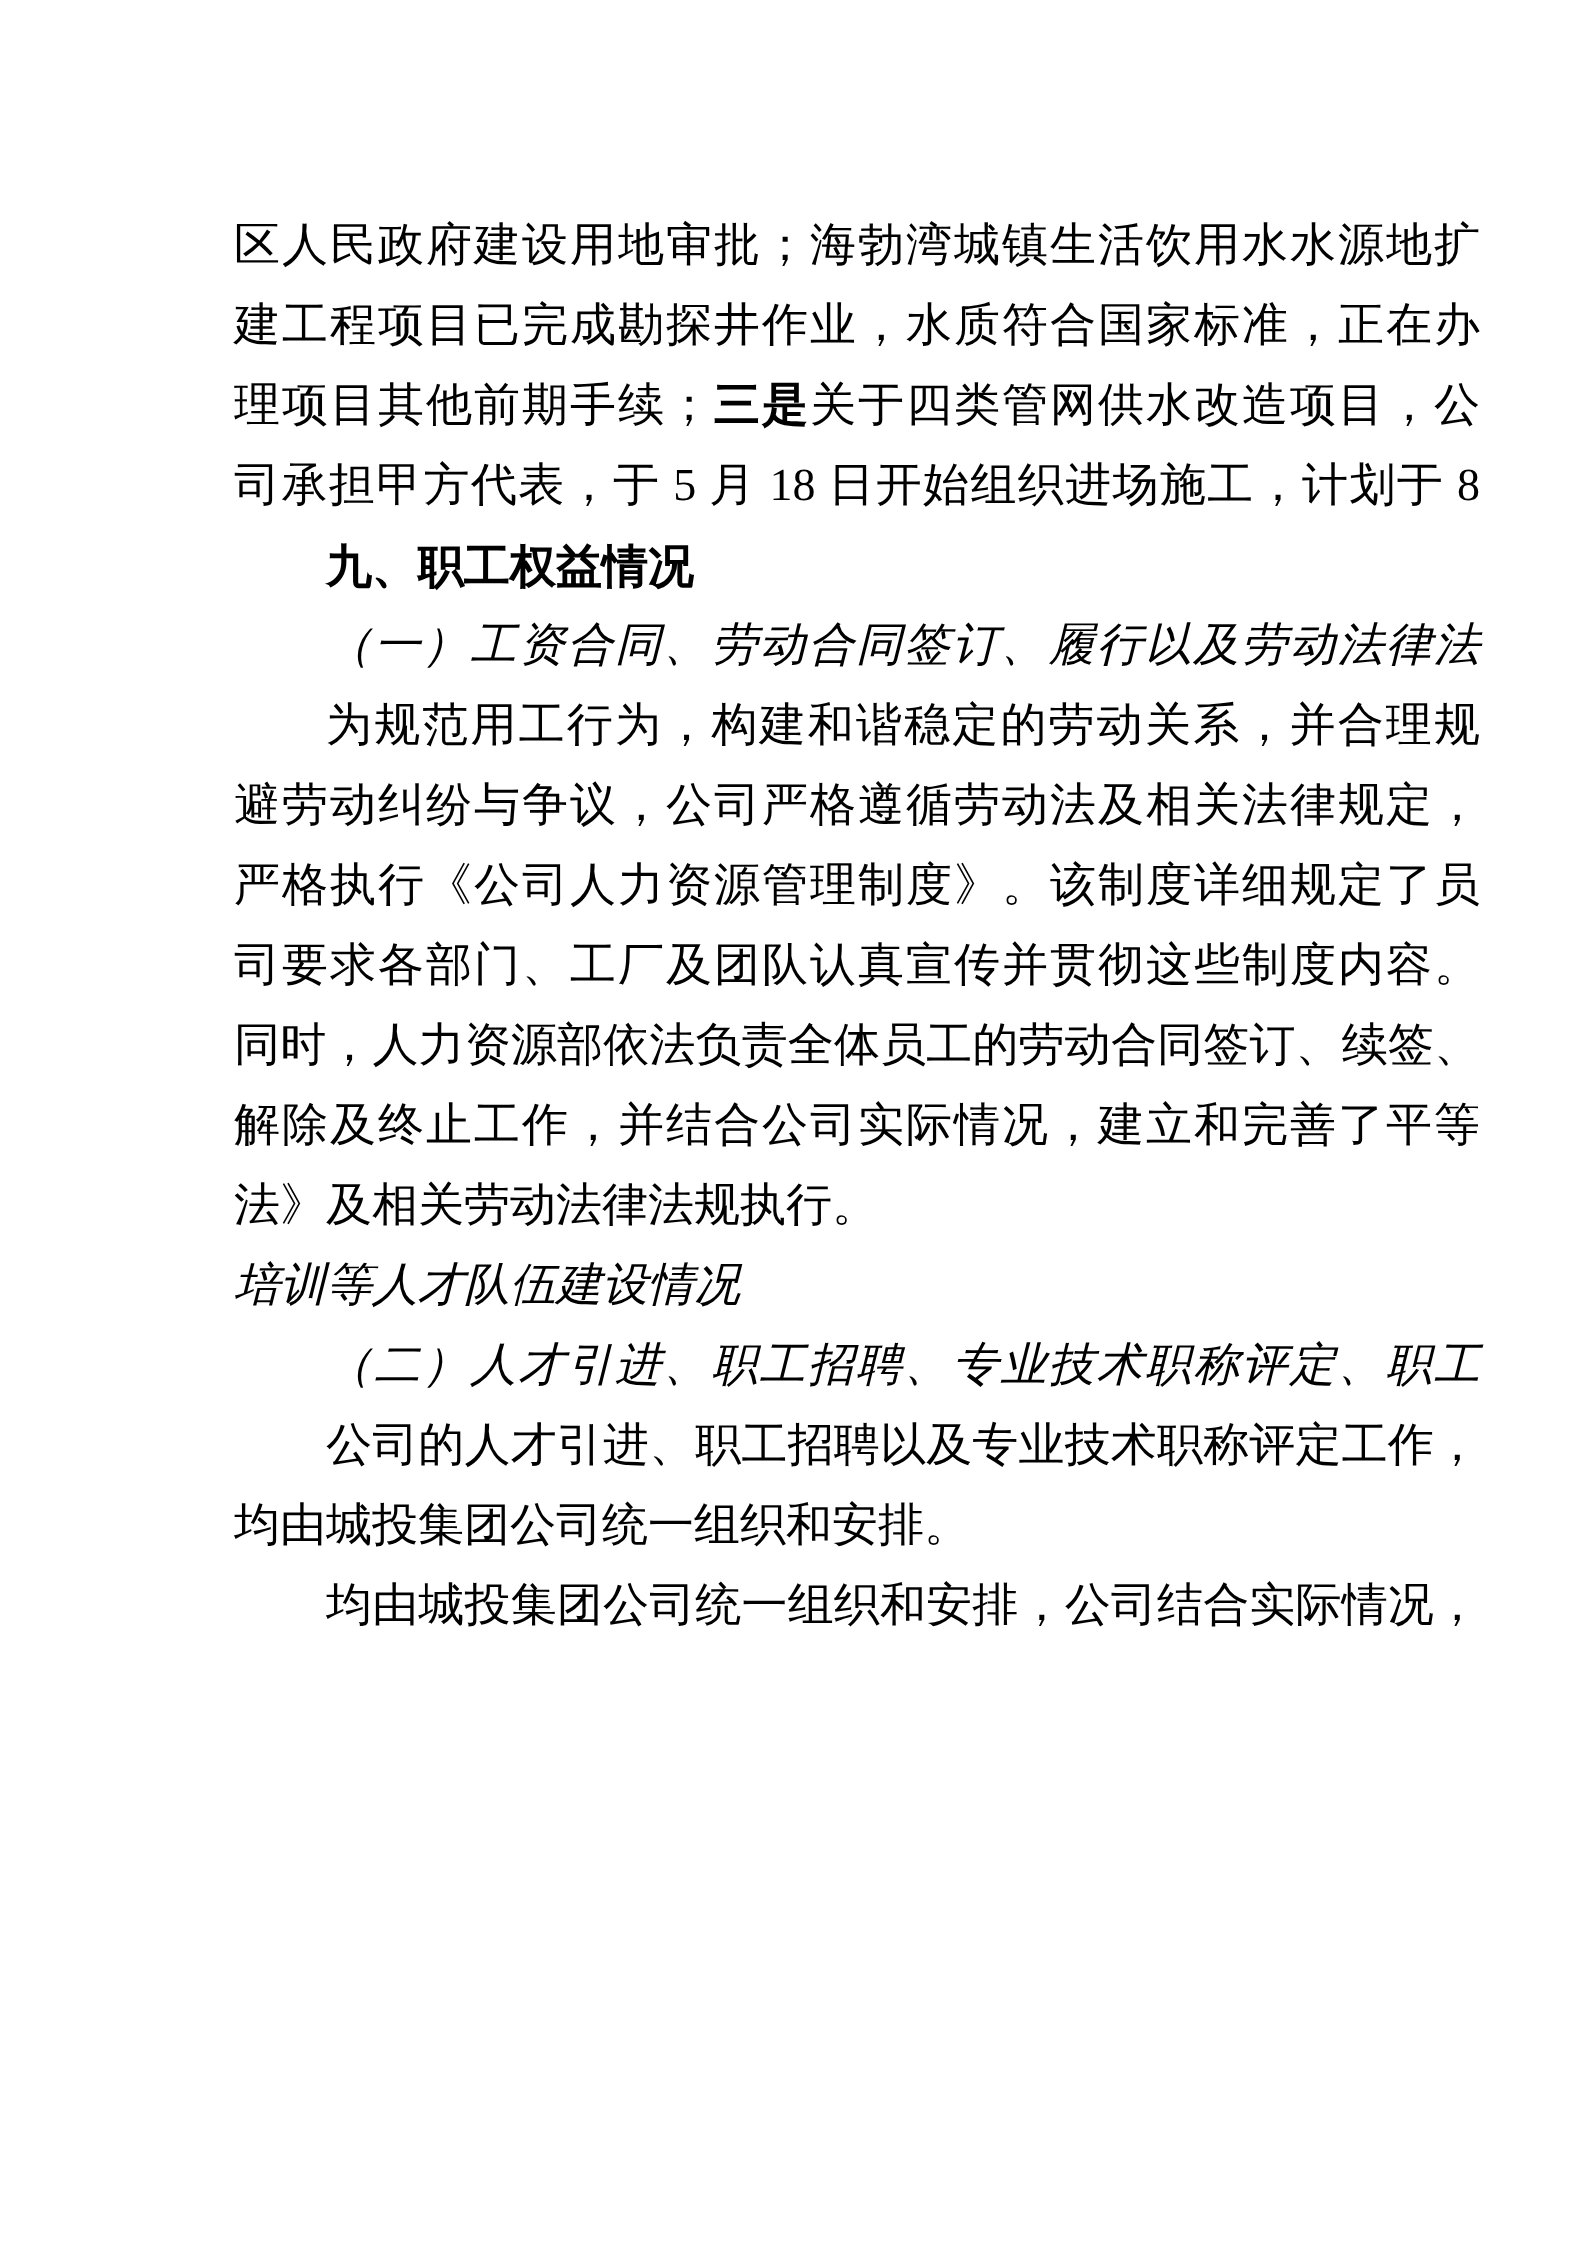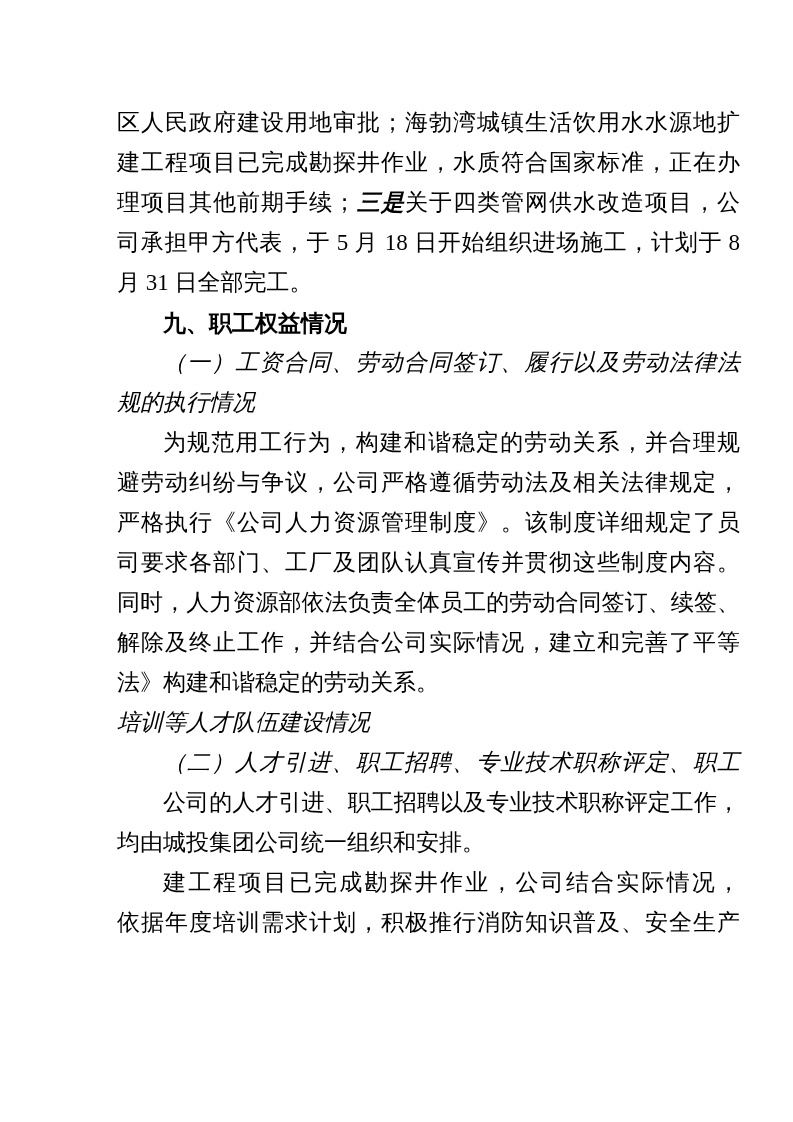--- a/index.html
+++ b/index.html
@@ -47,56 +47,53 @@
   
   .style-heading1 .line {
     font-family: "Liberation Sans", "DejaVu Sans", sans-serif;
     font-weight: 700;
   }
   
   .style-heading2 .line {
     font-style: italic;
   }
   .run { font-style: inherit; }
-  .run.bold { font-weight: 700; font-style: italic; }
+  .run.bold { font-weight: 700; }
 </style>
 </head>
 <body>
 
 <div class="page">
   <div class="text-area">
       <div class="block style-body">
         <div class="line justify"><span class="run">区人民政府建设用地审批；海勃湾城镇生活饮用水水源地扩</span></div>
         <div class="line justify"><span class="run">建工程项目已完成勘探井作业，水质符合国家标准，正在办</span></div>
         <div class="line justify"><span class="run">理项目其他前期手续；</span><span class="run bold">三是</span><span class="run">关于四类管网供水改造项目，公</span></div>
         <div class="line justify"><span class="run">司承担甲方代表，于 5 月 18 日开始组织进场施工，计划于 8</span></div>
-        <div class="line"><span class="run">月 31 日全部完工。</span></div>
       </div>
       <div class="block style-heading1">
         <div class="line indent"><span class="run">九、职工权益情况</span></div>
       </div>
       <div class="block style-heading2">
         <div class="line justify indent"><span class="run">（一）工资合同、劳动合同签订、履行以及劳动法律法</span></div>
-        <div class="line"><span class="run">规的执行情况</span></div>
       </div>
       <div class="block style-body">
         <div class="line justify indent"><span class="run">为规范用工行为，构建和谐稳定的劳动关系，并合理规</span></div>
         <div class="line justify"><span class="run">避劳动纠纷与争议，公司严格遵循劳动法及相关法律规定，</span></div>
         <div class="line justify"><span class="run">严格执行《公司人力资源管理制度》。该制度详细规定了员</span></div>
         <div class="line justify"><span class="run">司要求各部门、工厂及团队认真宣传并贯彻这些制度内容。</span></div>
         <div class="line justify"><span class="run">同时，人力资源部依法负责全体员工的劳动合同签订、续签、</span></div>
         <div class="line justify"><span class="run">解除及终止工作，并结合公司实际情况，建立和完善了平等</span></div>
-        <div class="line"><span class="run">法》构建和谐稳定的劳动关系。</span></div>
+        <div class="line"><span class="run">法》及相关劳动法律法规执行。</span></div>
       </div>
       <div class="block style-heading2">
         <div class="line"><span class="run">培训等人才队伍建设情况</span></div>
         <div class="line justify indent"><span class="run">（二）人才引进、职工招聘、专业技术职称评定、职工</span></div>
       </div>
       <div class="block style-body">
         <div class="line justify indent"><span class="run">公司的人才引进、职工招聘以及专业技术职称评定工作，</span></div>
         <div class="line"><span class="run">均由城投集团公司统一组织和安排。</span></div>
       </div>
       <div class="block style-body">
-        <div class="line justify indent"><span class="run">建工程项目已完成勘探井作业，公司结合实际情况，</span></div>
-        <div class="line justify"><span class="run">依据年度培训需求计划，积极推行消防知识普及、安全生产</span></div>
+        <div class="line justify indent"><span class="run">均由城投集团公司统一组织和安排，公司结合实际情况，</span></div>
       </div>
     </div>
 </div>
 
 </body></html>

